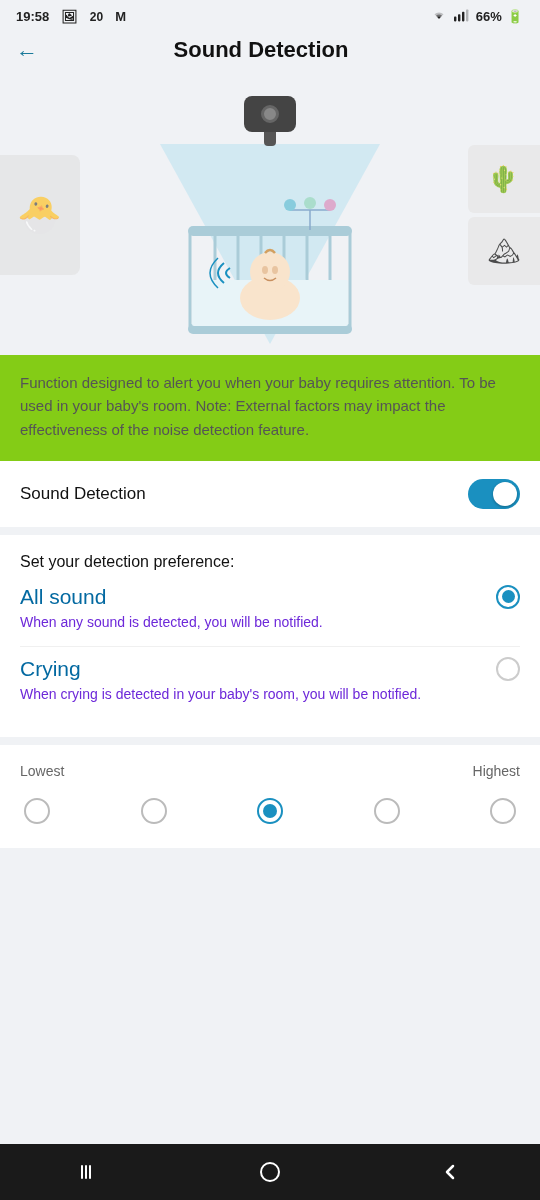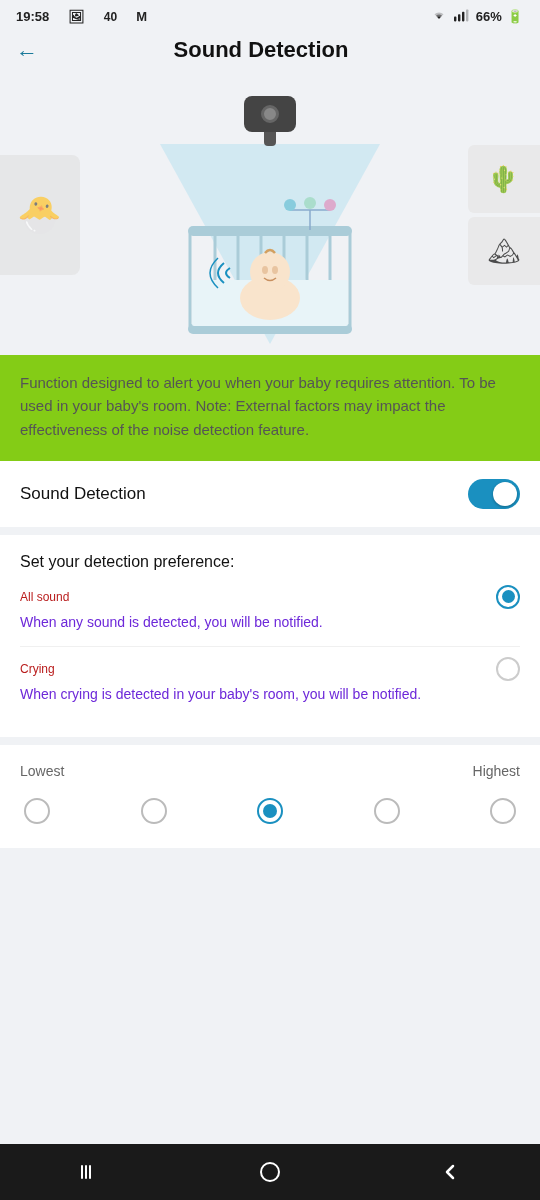--- a/index.html
+++ b/index.html
@@ -16,21 +16,21 @@
     
     .status-bar {
       background: #f0f2f5;
       display: flex;
       justify-content: space-between;
       align-items: center;
       padding: 8px 16px 4px 16px;
       font-size: 13px;
       font-weight: 600;
     }
-    .status-left { display: flex; align-items: center; gap: 19px; }
+    .status-left { display: flex; align-items: center; gap: 12px; }
     .status-right { display: flex; align-items: center; gap: 6px; }
 
     
     .header {
       background: #f0f2f5;
       display: flex;
       align-items: center;
       padding: 8px 16px 12px 16px;
       position: relative;
     }
@@ -237,22 +237,22 @@
     .radio-option {
       margin-bottom: 4px;
     }
     .radio-row {
       display: flex;
       justify-content: space-between;
       align-items: center;
       margin-bottom: 4px;
     }
     .radio-option-label {
-      font-size: 12px;
-      color: #b91c1c;
+      font-size: 21px;
+      color: #0369a1;
     }
     .radio-desc {
       font-size: 14px;
       color: #6d28d9;
       line-height: 1.4;
       margin-bottom: 14px;
     }
     .radio-divider {
       height: 1px;
       background: #f0f0f0;
@@ -357,21 +357,21 @@
     
     .nav-spacer { height: 70px; }
   </style>
 </head>
 <body>
 
 <div class="status-bar">
   <div class="status-left">
     <span>19:58</span>
     <span style="font-size:13px;">🖼</span>
-    <span style="font-size:12px;font-weight:700;">40</span>
+    <span style="font-size:12px;font-weight:700;">20</span>
     <span style="font-size:13px;">M</span>
   </div>
   <div class="status-right">
     <span>
       <svg width="18" height="14" viewBox="0 0 24 18" fill="none">
         <path d="M12 14l2-2a3 3 0 00-4 0l2 2z" fill="#222"></path>
         <path d="M12 14l4-4a6 6 0 00-8 0l4 4z" fill="#222" opacity="0.5"></path>
         <path d="M12 14l6-6a9 9 0 00-12 0l6 6z" fill="#222" opacity="0.25"></path>
       </svg>
     </span>

